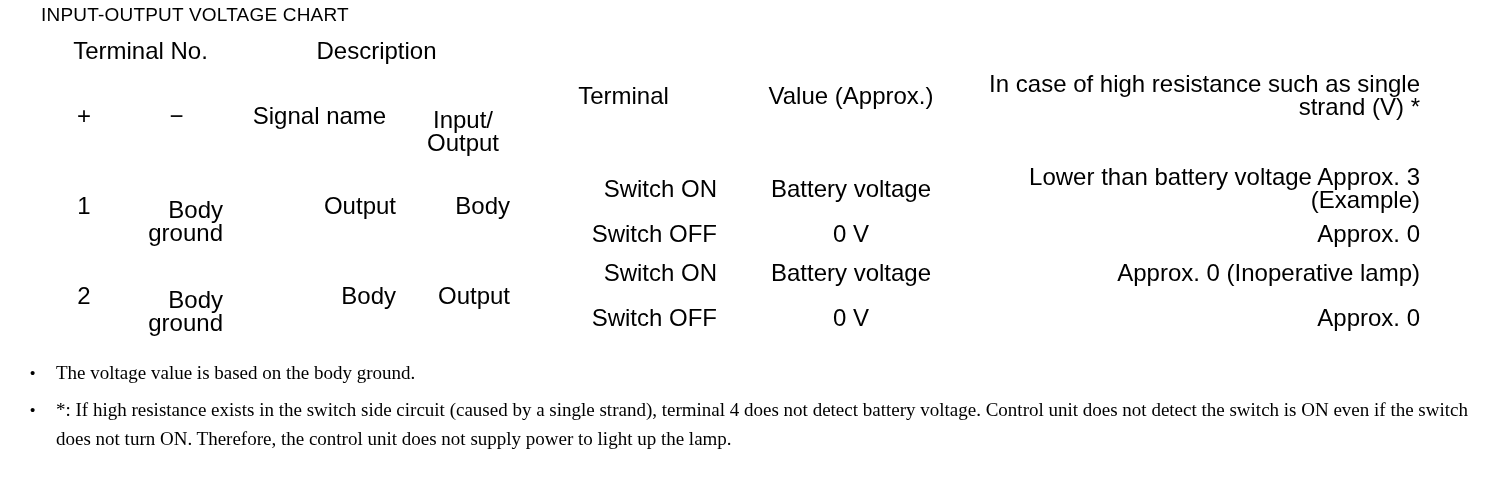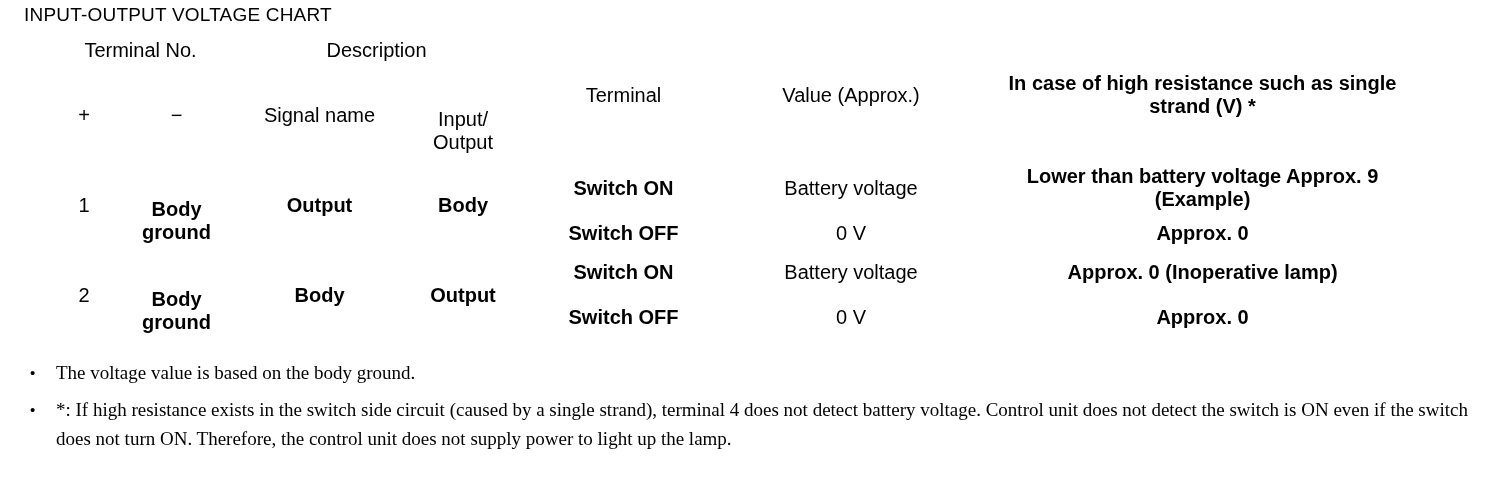--- a/index.html
+++ b/index.html
@@ -18,52 +18,52 @@
 
   #page {
     position: relative;
     width: 1504px;
     height: 498px;
   }
 
   
   .chart-title {
     position: absolute;
-    left: 24px;
+    left: 41px;
     top: 3px;
     font-size: 19px;
     line-height: 23px;
     letter-spacing: 0.2px;
     white-space: nowrap;
   }
 
   
   .vtable {
     position: absolute;
     left: 48px;
     top: 31px;
     width: 1382px;
     border-collapse: collapse;
     table-layout: fixed;
-    font-size: 20px;
+    font-size: 24px;
     line-height: 23px;
   }
   .vtable td {
     padding: 0;
     vertical-align: middle;
     border: 0;
   }
 
   
   .cell {
     padding: 5px 10px 6px 10px;
     box-sizing: border-box;
   }
   .cell.center { text-align: center; }
-  .cell.left   { text-align: center; font-weight: bold; }
+  .cell.left   { text-align: right; }
 
   
   .vr { border-right: 2px solid #000; }
 
   
   .hr-thick-top    { border-top: 4px solid #000; }
   .hr-thick-bottom { border-bottom: 4px solid #000; }
   .hr-thin-bottom  { border-bottom: 2px solid #000; }
 
   
@@ -176,21 +176,21 @@
         <td rowspan="2" class="hr-thick-bottom vr">
           <div class="cell left">Body</div>
         </td>
         <td class="hr-thin-bottom vr">
           <div class="cell left">Switch ON</div>
         </td>
         <td class="hr-thin-bottom vr">
           <div class="cell center">Battery voltage</div>
         </td>
         <td class="hr-thin-bottom">
-          <div class="cell left">Lower than battery voltage Approx. 9 (Example)</div>
+          <div class="cell left">Lower than battery voltage Approx. 3 (Example)</div>
         </td>
       </tr>
 
       <tr>
         <td class="hr-thick-bottom vr">
           <div class="cell left">Switch OFF</div>
         </td>
         <td class="hr-thick-bottom vr">
           <div class="cell center">0 V</div>
         </td>

